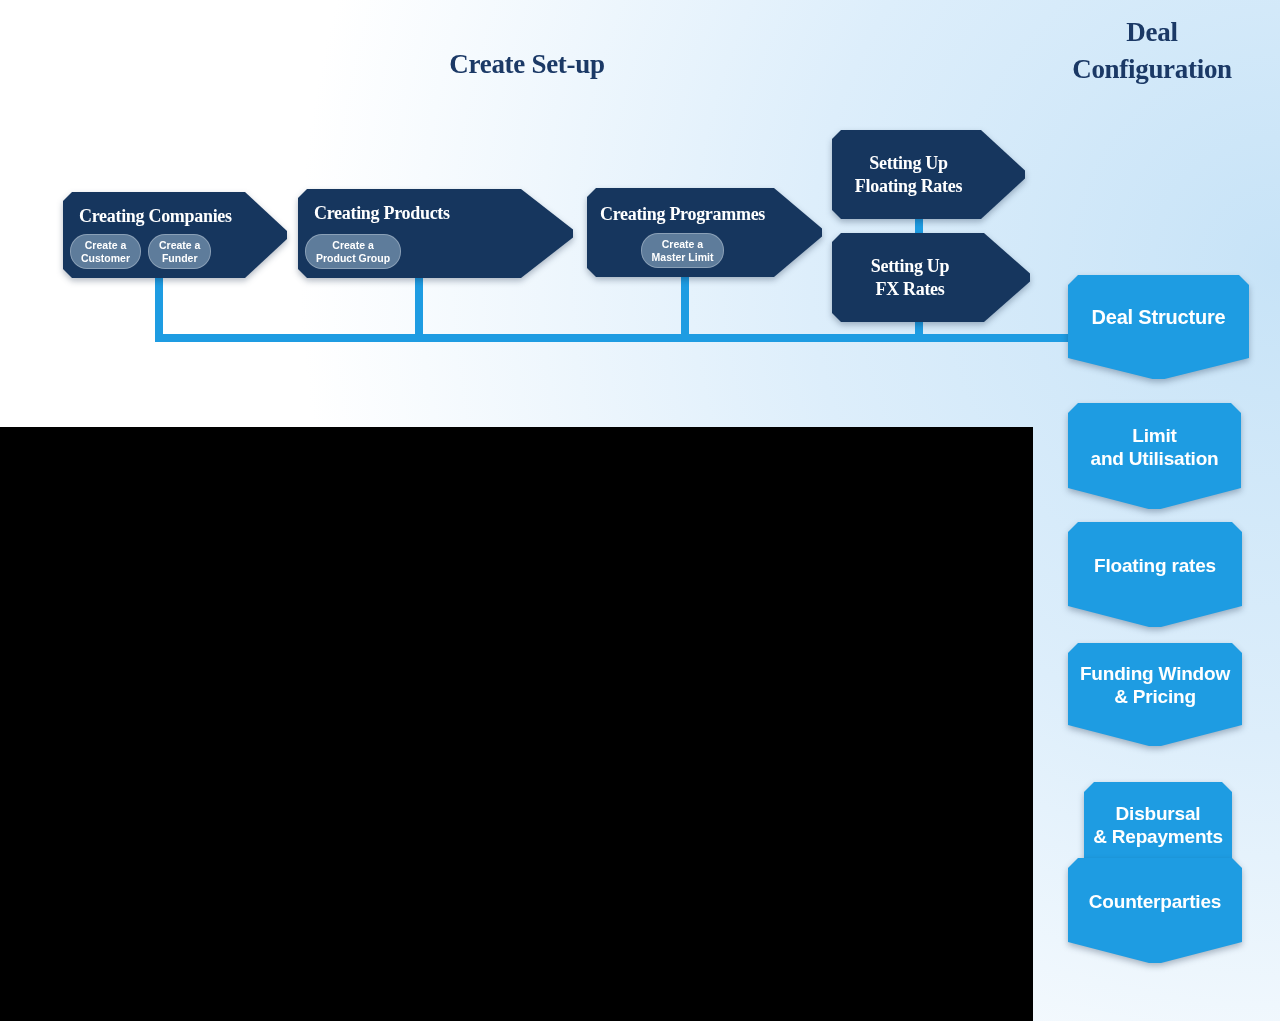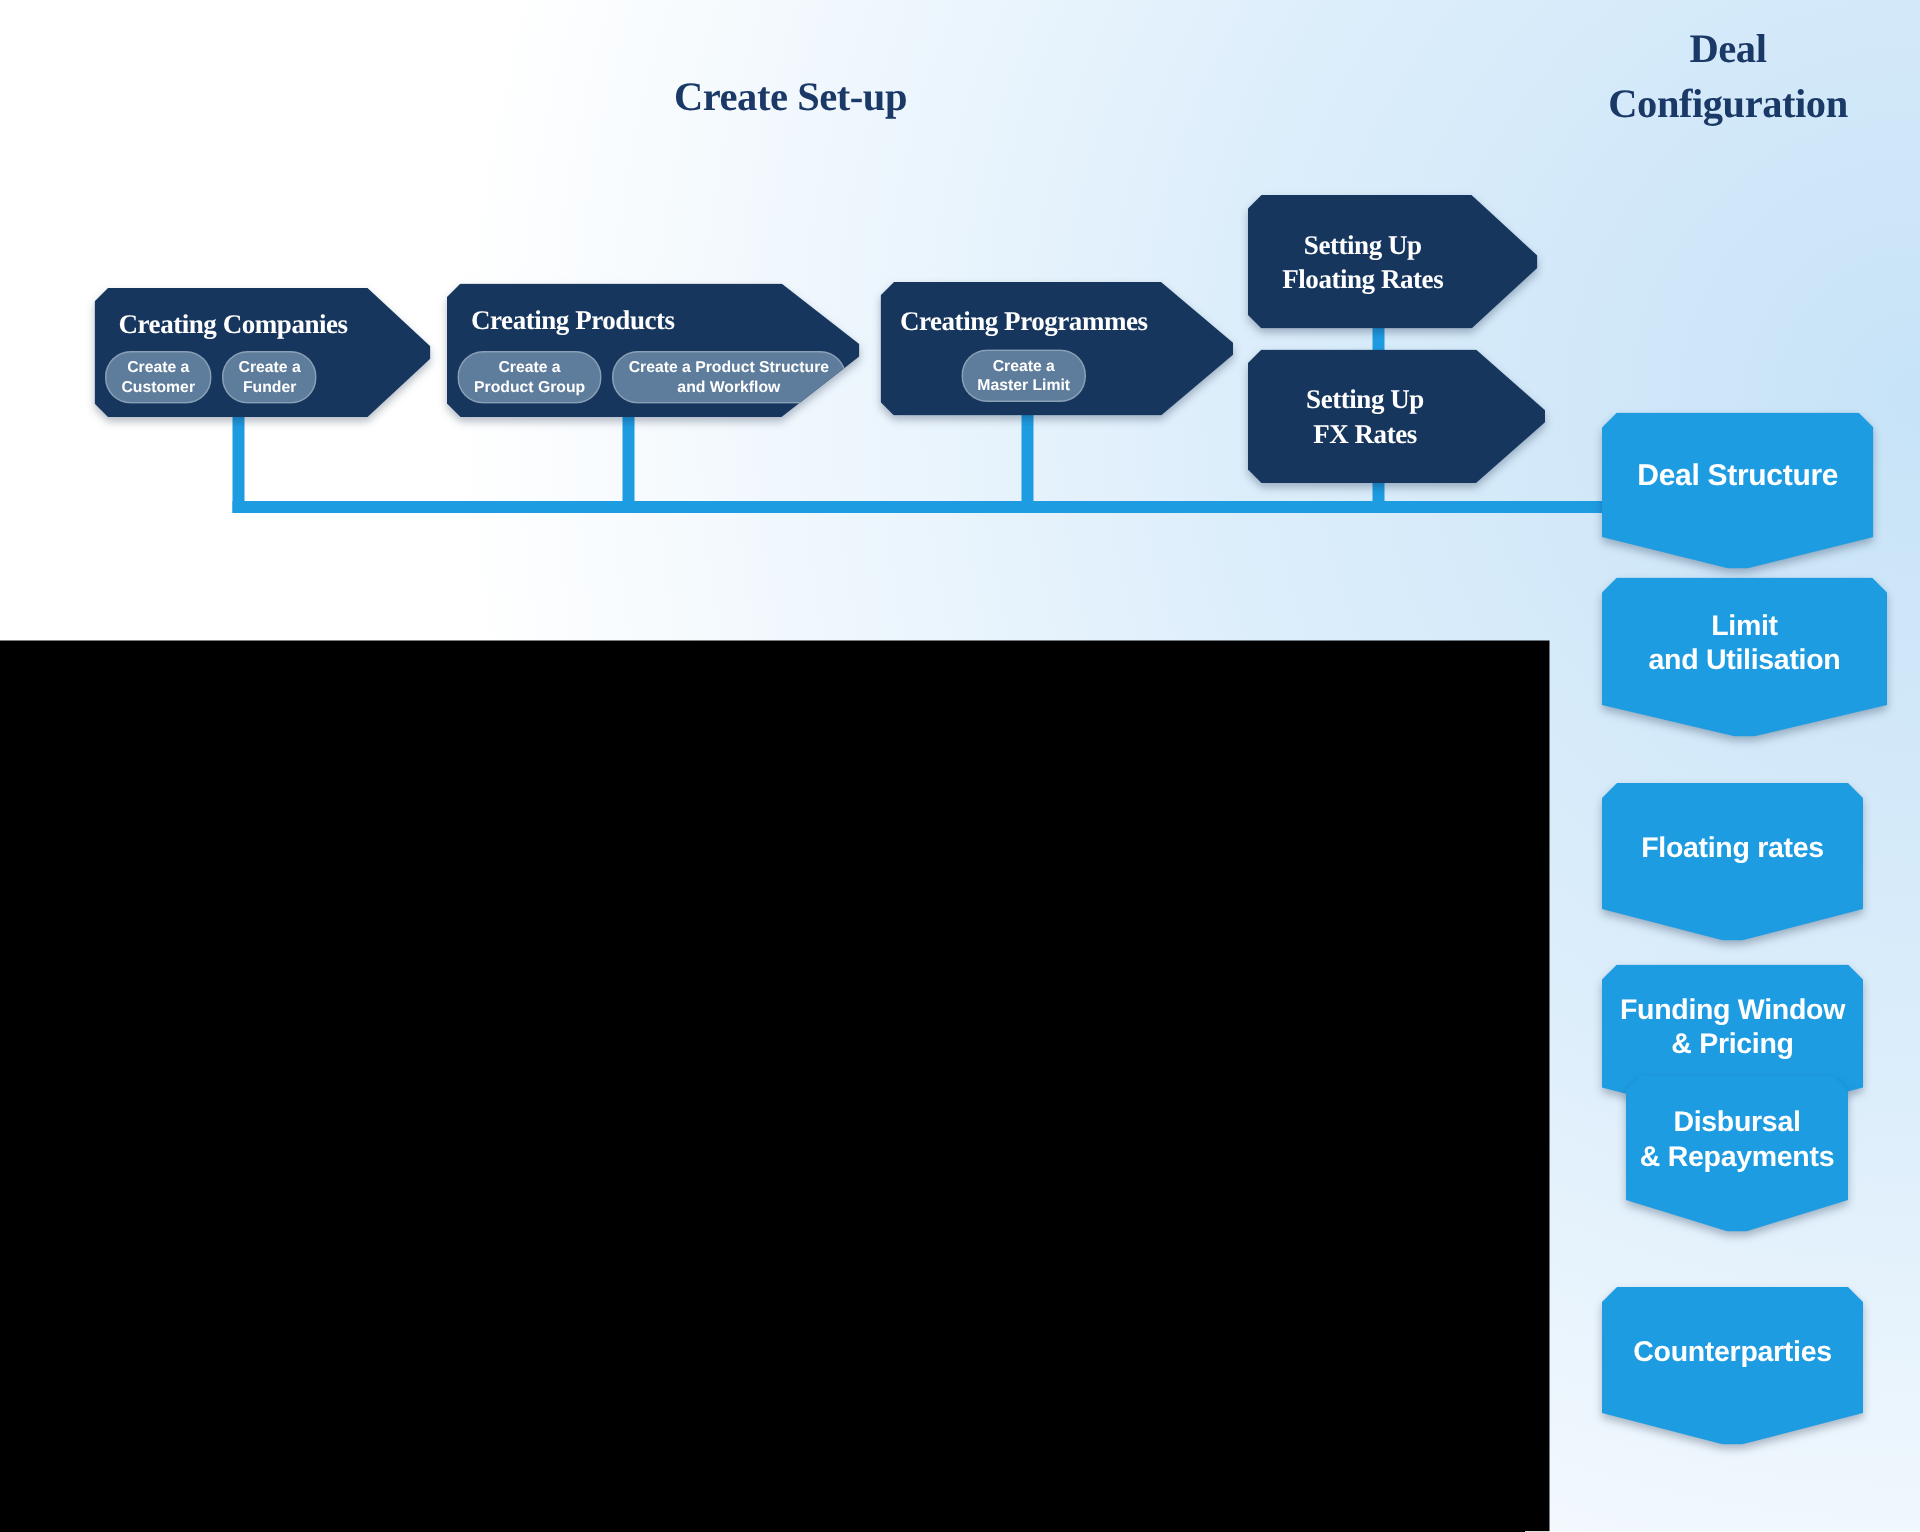--- a/index.html
+++ b/index.html
@@ -126,22 +126,20 @@
       </div>
     </div>
   </div>
 
   <div class="shape-shadow" style="left:298px;top:189px;width:275px;height:89px;">
     <div class="arrow" style="--pt:48px;">
       <div class="arrow-title left">Creating Products</div>
       <div class="pill-row">
         <span class="pill">Create a
 Product Group</span>
-        <span class="pill">Create a Product Structure
-and Workflow</span>
       </div>
     </div>
   </div>
 
   <div class="shape-shadow" style="left:587px;top:188px;width:235px;height:89px;">
     <div class="arrow" style="--pt:44px;">
       <div class="arrow-title left" style="left:0;right:44px;text-align:center;top:15px;">Creating Programmes</div>
       <div class="pill-row center">
         <span class="pill">Create a
 Master Limit</span>
@@ -159,32 +157,32 @@
   <div class="shape-shadow" style="left:832px;top:233px;width:198px;height:89px;">
     <div class="arrow" style="--pt:42px;">
       <div class="arrow-title center">Setting Up
 FX Rates</div>
     </div>
   </div>
 
   <div class="shape-shadow" style="left:1068px;top:275px;width:181px;height:105px;z-index:3;">
     <div class="chevron" style="font-size:20px;">Deal Structure</div>
   </div>
-  <div class="shape-shadow" style="left:1068px;top:385px;width:190px;height:107px;z-index:3;">
+  <div class="shape-shadow" style="left:1068px;top:403px;width:173px;height:107px;z-index:3;">
     <div class="chevron">Limit
 and Utilisation</div>
   </div>
   <div class="shape-shadow" style="left:1068px;top:522px;width:174px;height:106px;z-index:3;">
     <div class="chevron">Floating rates</div>
   </div>
   <div class="shape-shadow" style="left:1068px;top:643px;width:174px;height:104px;z-index:3;">
     <div class="chevron">Funding Window
 &amp; Pricing</div>
   </div>
-  <div class="shape-shadow" style="left:1068px;top:717px;width:148px;height:105px;z-index:3;padding-left:16px;">
+  <div class="shape-shadow" style="left:1068px;top:782px;width:148px;height:105px;z-index:3;padding-left:16px;">
     <div class="chevron">Disbursal
 &amp; Repayments</div>
   </div>
   <div class="shape-shadow" style="left:1068px;top:858px;width:174px;height:106px;z-index:3;">
     <div class="chevron">Counterparties</div>
   </div>
 
   <div id="blackout"></div>
 
 </div>

